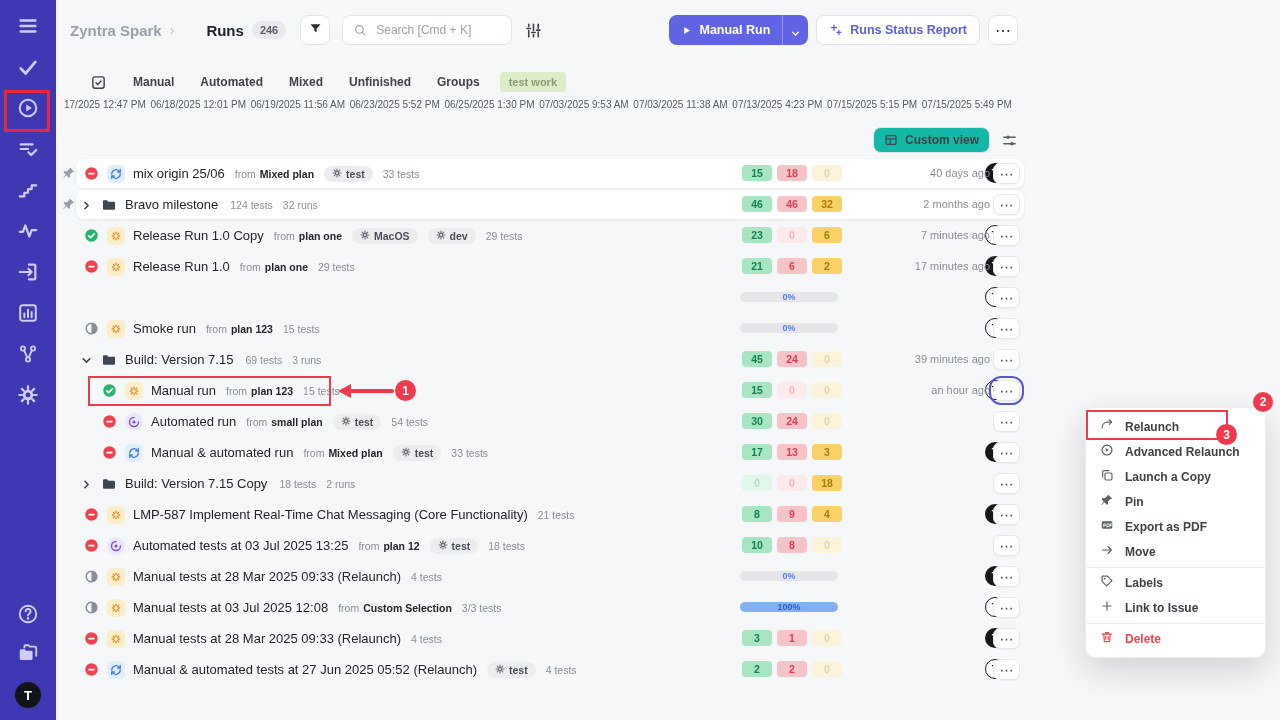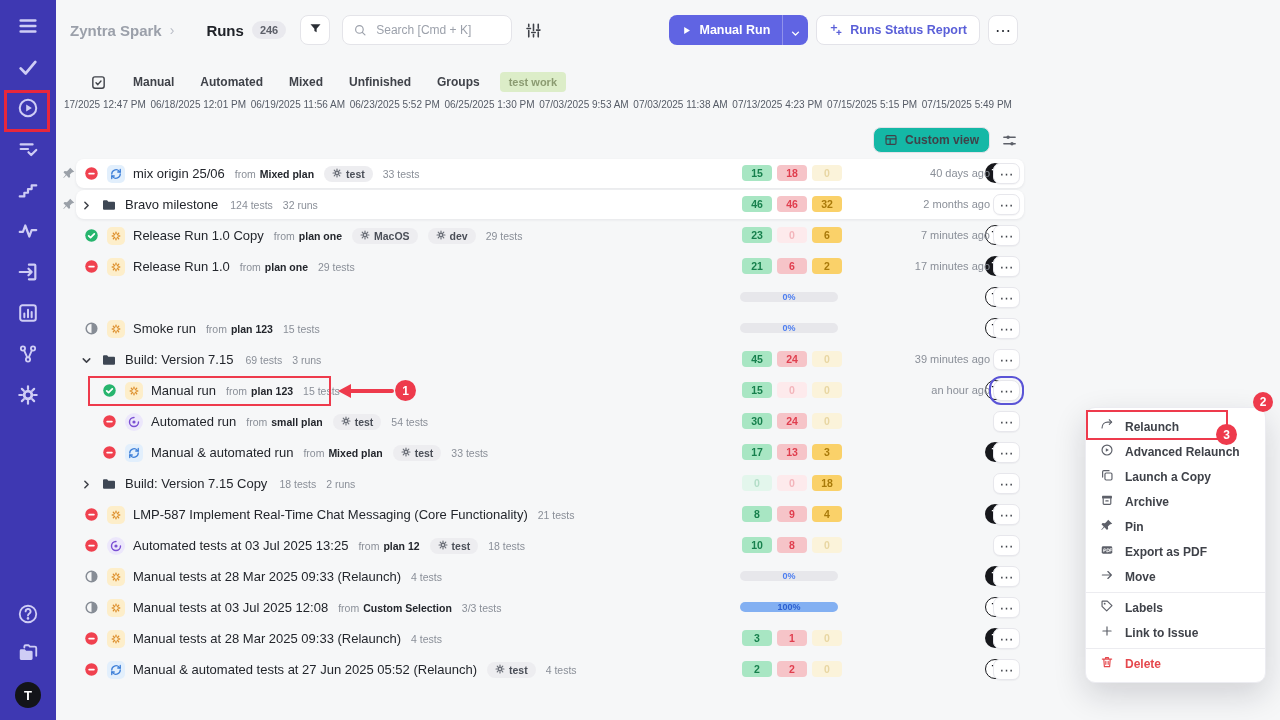--- a/index.html
+++ b/index.html
@@ -755,27 +755,20 @@
         </div>
         <div class="mi">
           <span class="ico"><svg viewBox="0 0 24 24" width="100%" height="100%" fill="none" stroke="currentColor" stroke-width="2" stroke-linecap="round" stroke-linejoin="round">
               <rect x="8.5" y="8.5" width="12" height="12" rx="2"></rect>
               <path d="M15.5 4.5h-9a2 2 0 0 0-2 2v9"></path>
             </svg></span>
           <span>Launch a Copy</span>
         </div>
         <div class="mi">
           <span class="ico"><svg viewBox="0 0 24 24" width="100%" height="100%" fill="none" stroke="currentColor" stroke-width="2" stroke-linecap="round" stroke-linejoin="round">
-              <rect x="3.5" y="4.5" width="17" height="5" rx="1" fill="currentColor" stroke="none"></rect>
-              <path d="M5.5 9.5V18a1.5 1.5 0 0 0 1.5 1.5h10a1.5 1.5 0 0 0 1.5-1.5V9.5M10 13.5h4"></path>
-            </svg></span>
-          <span>Archive</span>
-        </div>
-        <div class="mi">
-          <span class="ico"><svg viewBox="0 0 24 24" width="100%" height="100%" fill="none" stroke="currentColor" stroke-width="2" stroke-linecap="round" stroke-linejoin="round">
               <path d="M14 3l7 7-4 1-3.5 3.5.5 4-2 2-4.5-4.5L3 20.5l-.7-.7L6.5 15 2.5 10.5l2-2 4 .5L12 5.5z" fill="currentColor" stroke="none"></path>
             </svg></span>
           <span>Pin</span>
         </div>
         <div class="mi">
           <span class="ico"><svg viewBox="0 0 24 24" width="100%" height="100%" fill="none" stroke="currentColor" stroke-width="2" stroke-linecap="round" stroke-linejoin="round">
               <rect x="3" y="5.5" width="18" height="13" rx="2.5" fill="currentColor" stroke="none"></rect>
               <path d="M6.5 15v-5h2a1.5 1.5 0 0 1 0 3h-2M12 15v-5h1.5a2.5 2.5 0 0 1 0 5H12M17 15v-5h3M17 12.5h2.5" stroke="#fff" stroke-width="1.4"></path>
             </svg></span>
           <span>Export as PDF</span>

